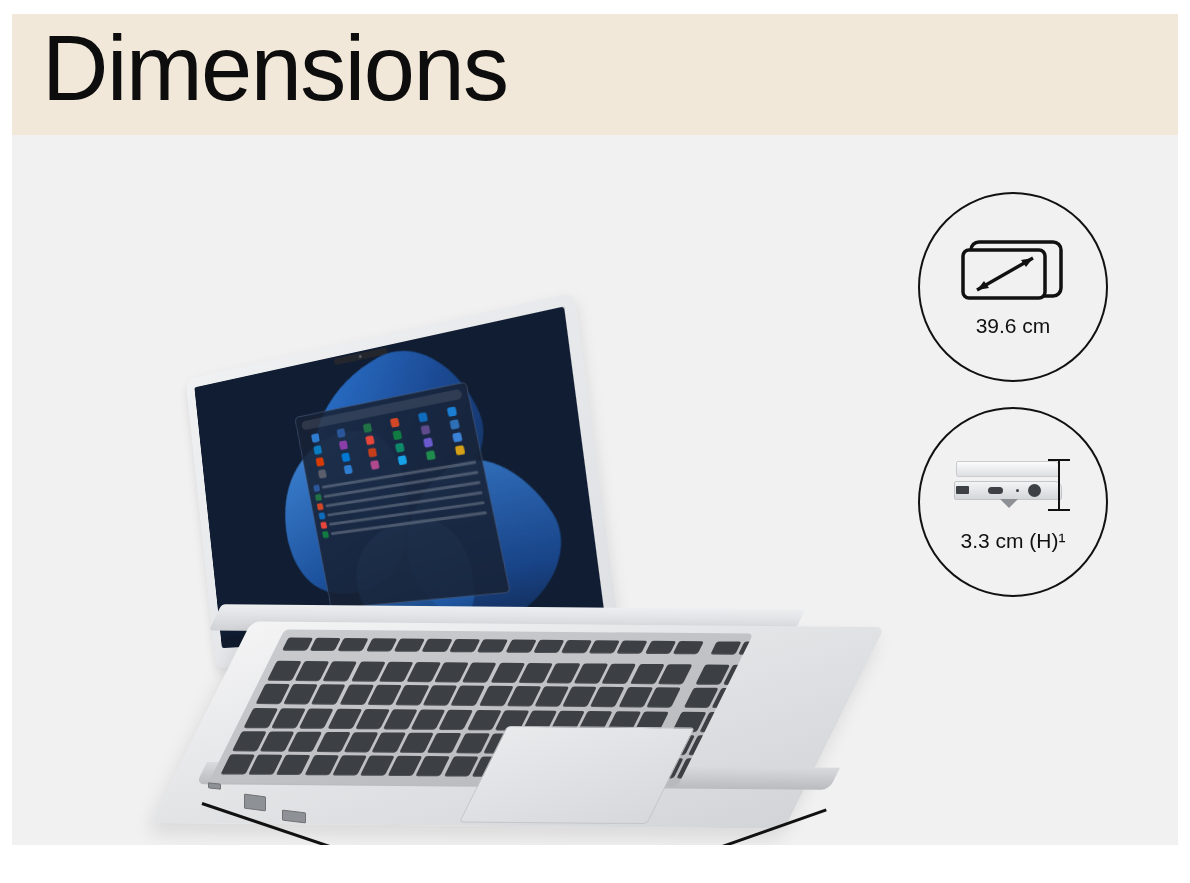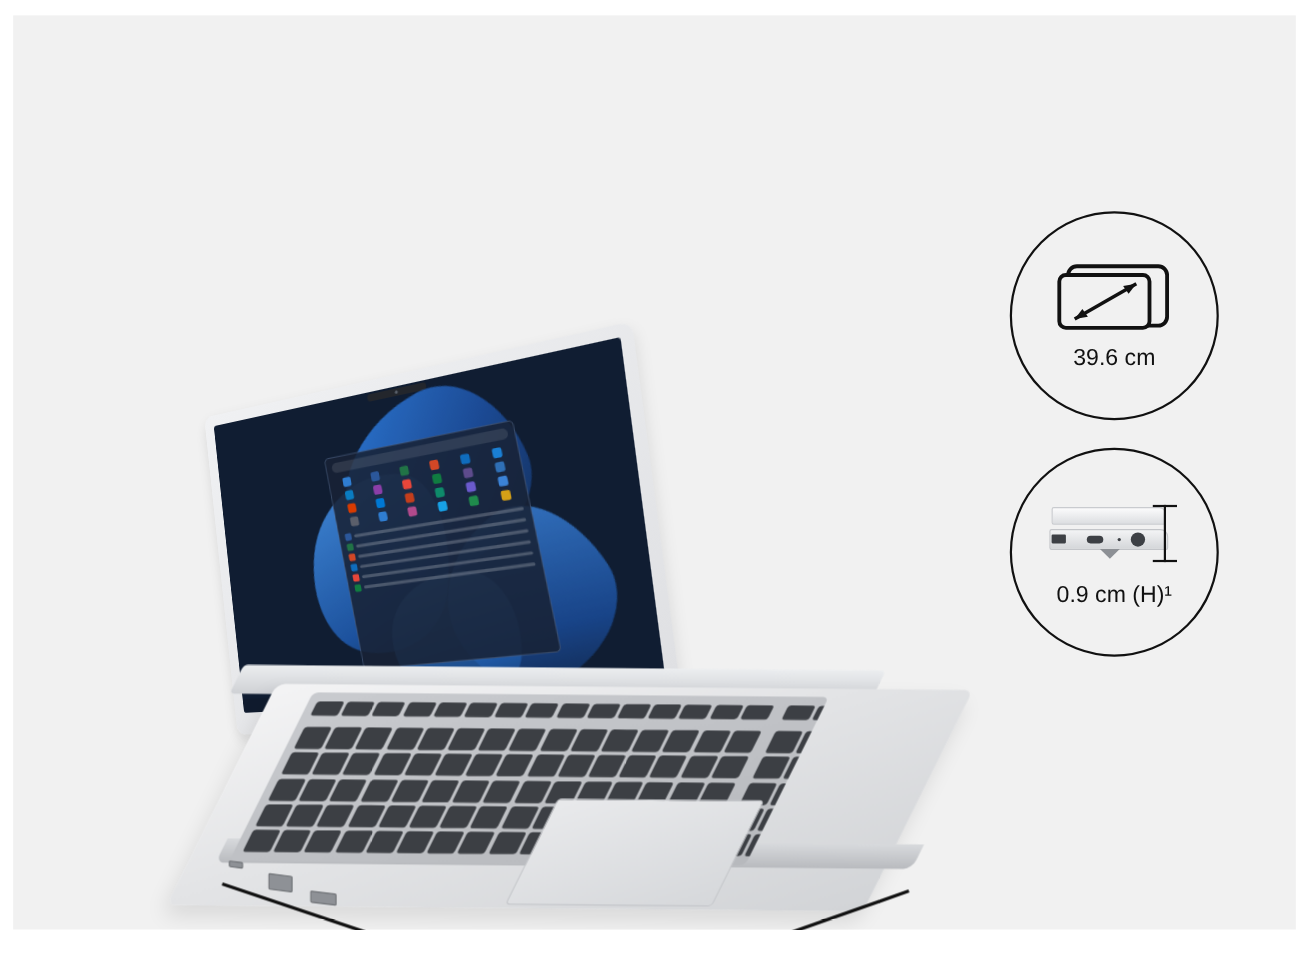--- a/index.html
+++ b/index.html
@@ -364,20 +364,23 @@
     width: 2px; height: 52px;
     background: #111;
   }
 </style>
 </head>
 <body>
 
 <div id="page">
   <div id="panel">
 
+    <div id="header-band">
+      <div id="page-title">Dimensions</div>
+    </div>
 
     <div id="laptop-stage">
 
       <div id="laptop">
 
         <div class="lid">
           <div class="screen">
             <div class="webcam"></div>
             <div class="bloom b1"></div>
             <div class="bloom b2"></div>
@@ -605,19 +608,19 @@
             <div class="sp-foot"></div>
             <div class="sp-port" style="left:2px; top:31px; width:13px; height:8px;"></div>
             <div class="sp-port" style="left:34px; top:32px; width:15px; height:7px; border-radius:4px;"></div>
             <div class="sp-port" style="left:62px; top:34px; width:3px; height:3px; border-radius:50%;"></div>
             <div class="sp-port" style="left:74px; top:29px; width:13px; height:13px; border-radius:50%;"></div>
             <div class="gauge">
                 <i></i>
               </div>
           </div>
         </div>
-        <div class="badge-label">0.9 cm (H)¹</div>
+        <div class="badge-label">3.3 cm (H)¹</div>
       </div>
 
     </div>
 
   </div>
 </div>
 
 </body></html>

